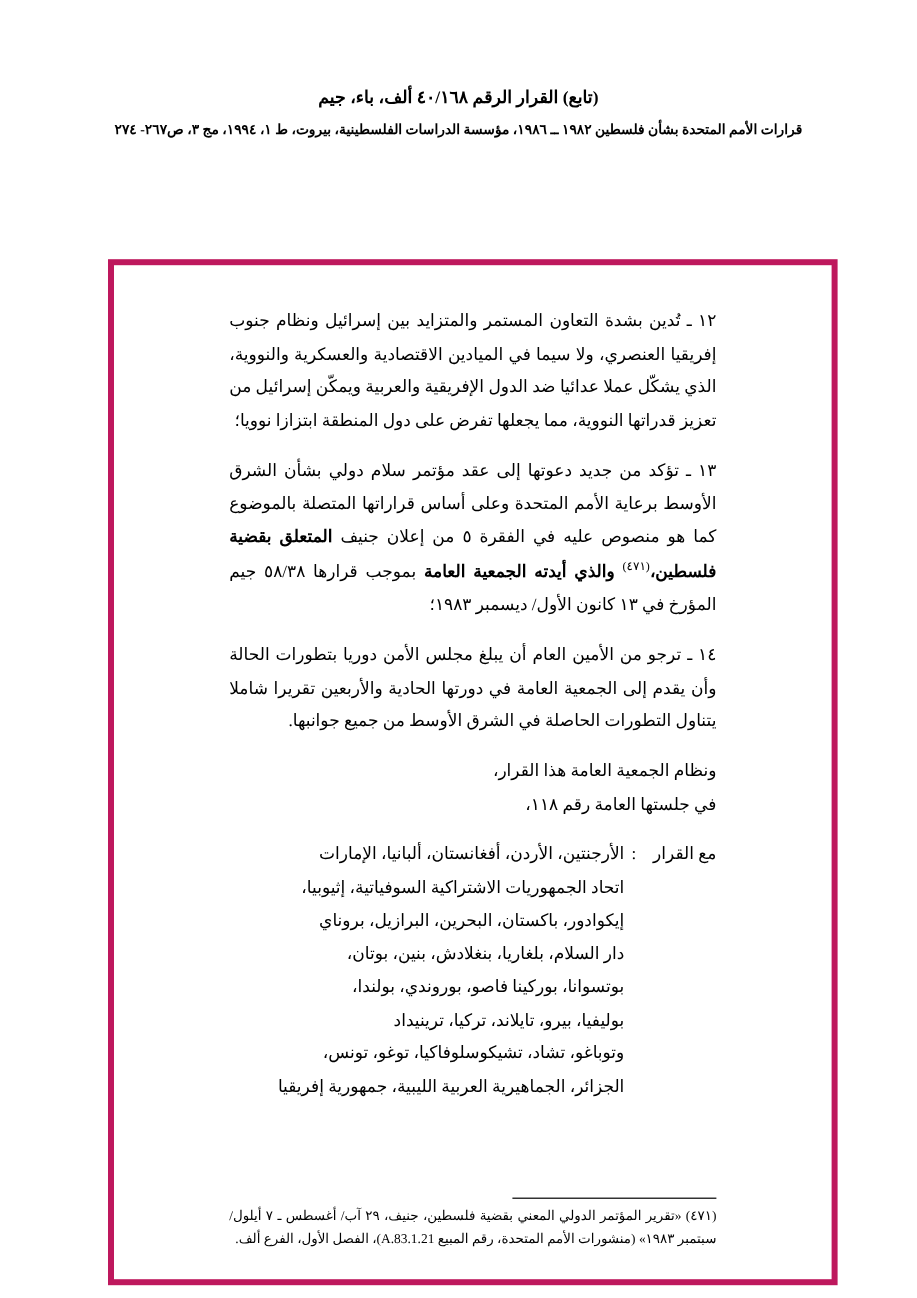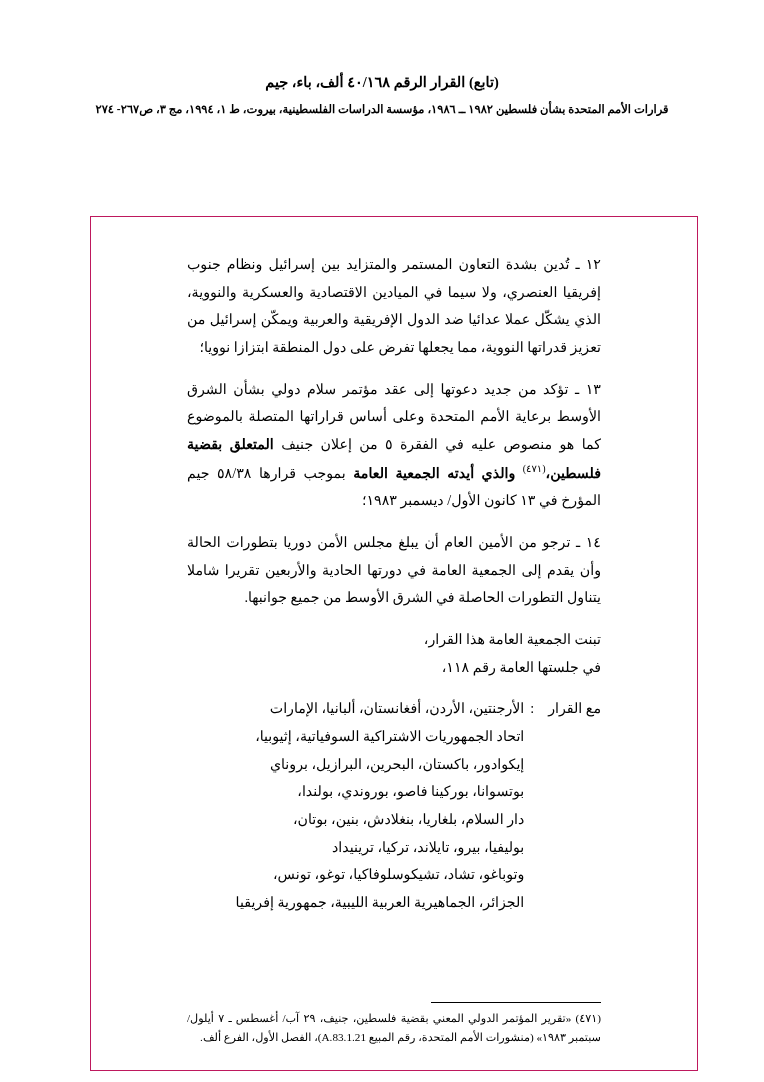--- a/index.html
+++ b/index.html
@@ -38,21 +38,21 @@
     margin-top: 9px;
     line-height: 1.4;
     padding: 0 40px;
   }
   .frame {
     position: absolute;
     left: 90px;
     top: 144px;
     width: 608px;
     height: 855px;
-    border: 1px solid #be185d;
+    border: 5px solid #be185d;
     box-sizing: border-box;
     background: #ffffff;
   }
   .frame-inner {
     position: absolute;
     left: 0;
     top: 0;
     right: 0;
     bottom: 0;
     padding: 34px 96px 20px 96px;
@@ -135,33 +135,33 @@
   <div class="frame">
     <div class="frame-inner">
 
       <div class="para">١٢ ـ تُدين بشدة التعاون المستمر والمتزايد بين إسرائيل ونظام جنوب إفريقيا العنصري، ولا سيما في الميادين الاقتصادية والعسكرية والنووية، الذي يشكّل عملا عدائيا ضد الدول الإفريقية والعربية ويمكّن إسرائيل من تعزيز قدراتها النووية، مما يجعلها تفرض على دول المنطقة ابتزازا نوويا؛</div>
 
       <div class="para"><span>١٣ ـ تؤكد من جديد دعوتها إلى عقد مؤتمر سلام دولي بشأن الشرق الأوسط برعاية الأمم المتحدة وعلى أساس قراراتها المتصلة بالموضوع كما هو منصوص عليه في الفقرة ٥ من إعلان جنيف </span><b>المتعلق بقضية فلسطين،</b><sup class="fn">(٤٧١)</sup><b> والذي أيدته الجمعية العامة</b> <span>بموجب قرارها ٥٨/٣٨ جيم المؤرخ في ١٣ كانون الأول/ ديسمبر ١٩٨٣؛</span></div>
 
       <div class="para">١٤ ـ ترجو من الأمين العام أن يبلغ مجلس الأمن دوريا بتطورات الحالة وأن يقدم إلى الجمعية العامة في دورتها الحادية والأربعين تقريرا شاملا يتناول التطورات الحاصلة في الشرق الأوسط من جميع جوانبها.</div>
 
       <div class="block-lines">
-        <div>تبنت الجمعية العامة هذا القرار،</div>
+        <div>ونظام الجمعية العامة هذا القرار،</div>
         <div>في جلستها العامة رقم ١١٨،</div>
       </div>
 
       <div class="list-wrap">
         <div class="list-label">مع القرار</div>
         <div class="list-colon">:</div>
         <div class="list-body">
           <div>الأرجنتين، الأردن، أفغانستان، ألبانيا، الإمارات</div>
           <div>اتحاد الجمهوريات الاشتراكية السوفياتية، إثيوبيا،</div>
           <div>إيكوادور، باكستان، البحرين، البرازيل، بروناي</div>
+          <div>دار السلام، بلغاريا، بنغلادش، بنين، بوتان،</div>
           <div>بوتسوانا، بوركينا فاصو، بوروندي، بولندا،</div>
-          <div>دار السلام، بلغاريا، بنغلادش، بنين، بوتان،</div>
           <div>بوليفيا، بيرو، تايلاند، تركيا، ترينيداد</div>
           <div>وتوباغو، تشاد، تشيكوسلوفاكيا، توغو، تونس،</div>
           <div>الجزائر، الجماهيرية العربية الليبية، جمهورية إفريقيا</div>
         </div>
       </div>
 
       <div class="footnote">
         <div class="footnote-rule"></div>
         <div>(٤٧١) «تقرير المؤتمر الدولي المعني بقضية فلسطين، جنيف، ٢٩ آب/ أغسطس ـ ٧ أيلول/ سبتمبر ١٩٨٣» (منشورات الأمم المتحدة، رقم المبيع A.83.1.21)، الفصل الأول، الفرع ألف.</div>
       </div>

